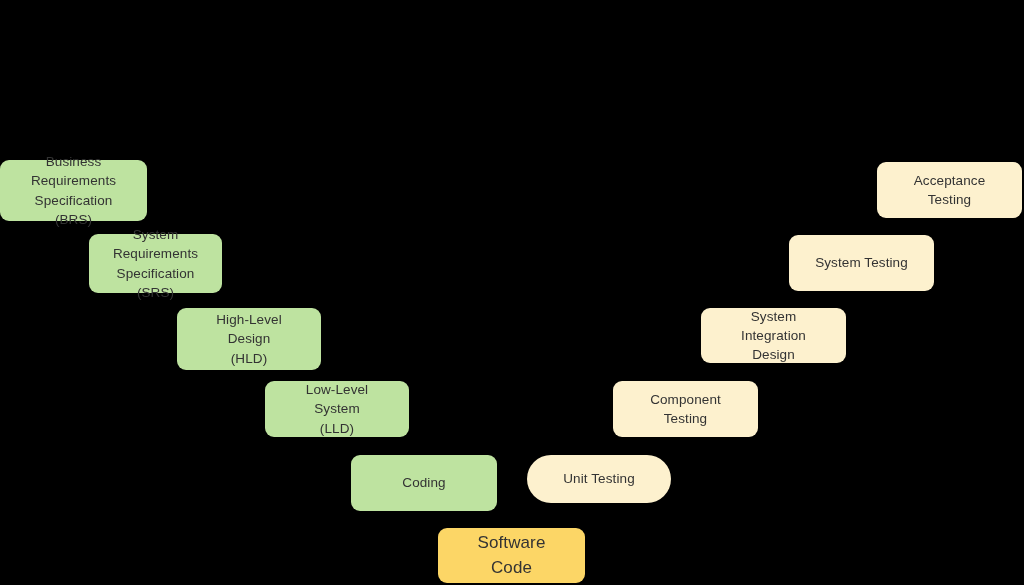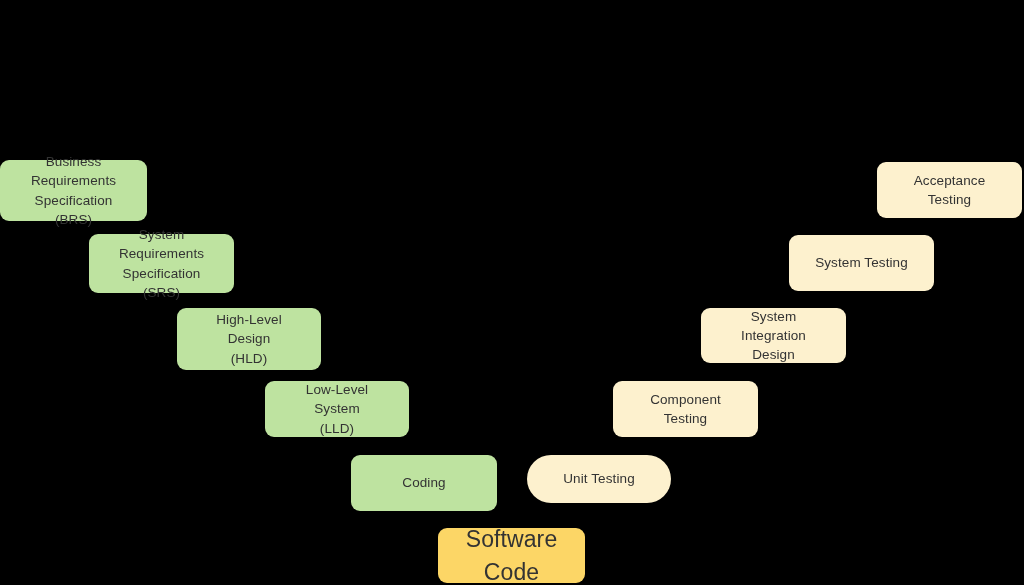--- a/index.html
+++ b/index.html
@@ -30,33 +30,33 @@
     letter-spacing: 0.1px;
   }
   .node .node-label {
     display: block;
     white-space: pre-line;
   }
   .node.verification { background: #BEE3A0; }
   .node.validation  { background: #FDF1CE; }
   .node.artifact    {
     background: #FCD666;
-    font-size: 23px;
+    font-size: 17px;
   }
 </style>
 </head>
 <body>
 
 <div id="diagram-canvas" style="background: rgb(0, 0, 0);">
     <div class="node verification" style="left: 0px; top: 160px; width: 147px; height: 61px; background: rgb(190, 227, 160); color: rgb(51, 51, 51);">
       <span class="node-label">Business
 Requirements
 Specification (BRS)</span>
     </div>
-    <div class="node verification" style="left: 89px; top: 234px; width: 145px; height: 59px; background: rgb(190, 227, 160); color: rgb(51, 51, 51);">
+    <div class="node verification" style="left: 89px; top: 234px; width: 133px; height: 59px; background: rgb(190, 227, 160); color: rgb(51, 51, 51);">
       <span class="node-label">System
 Requirements
 Specification (SRS)</span>
     </div>
     <div class="node verification" style="left: 177px; top: 308px; width: 144px; height: 62px; background: rgb(190, 227, 160); color: rgb(51, 51, 51);">
       <span class="node-label">High-Level Design
 (HLD)</span>
     </div>
     <div class="node verification" style="left: 265px; top: 381px; width: 144px; height: 56px; background: rgb(190, 227, 160); color: rgb(51, 51, 51);">
       <span class="node-label">Low-Level System

